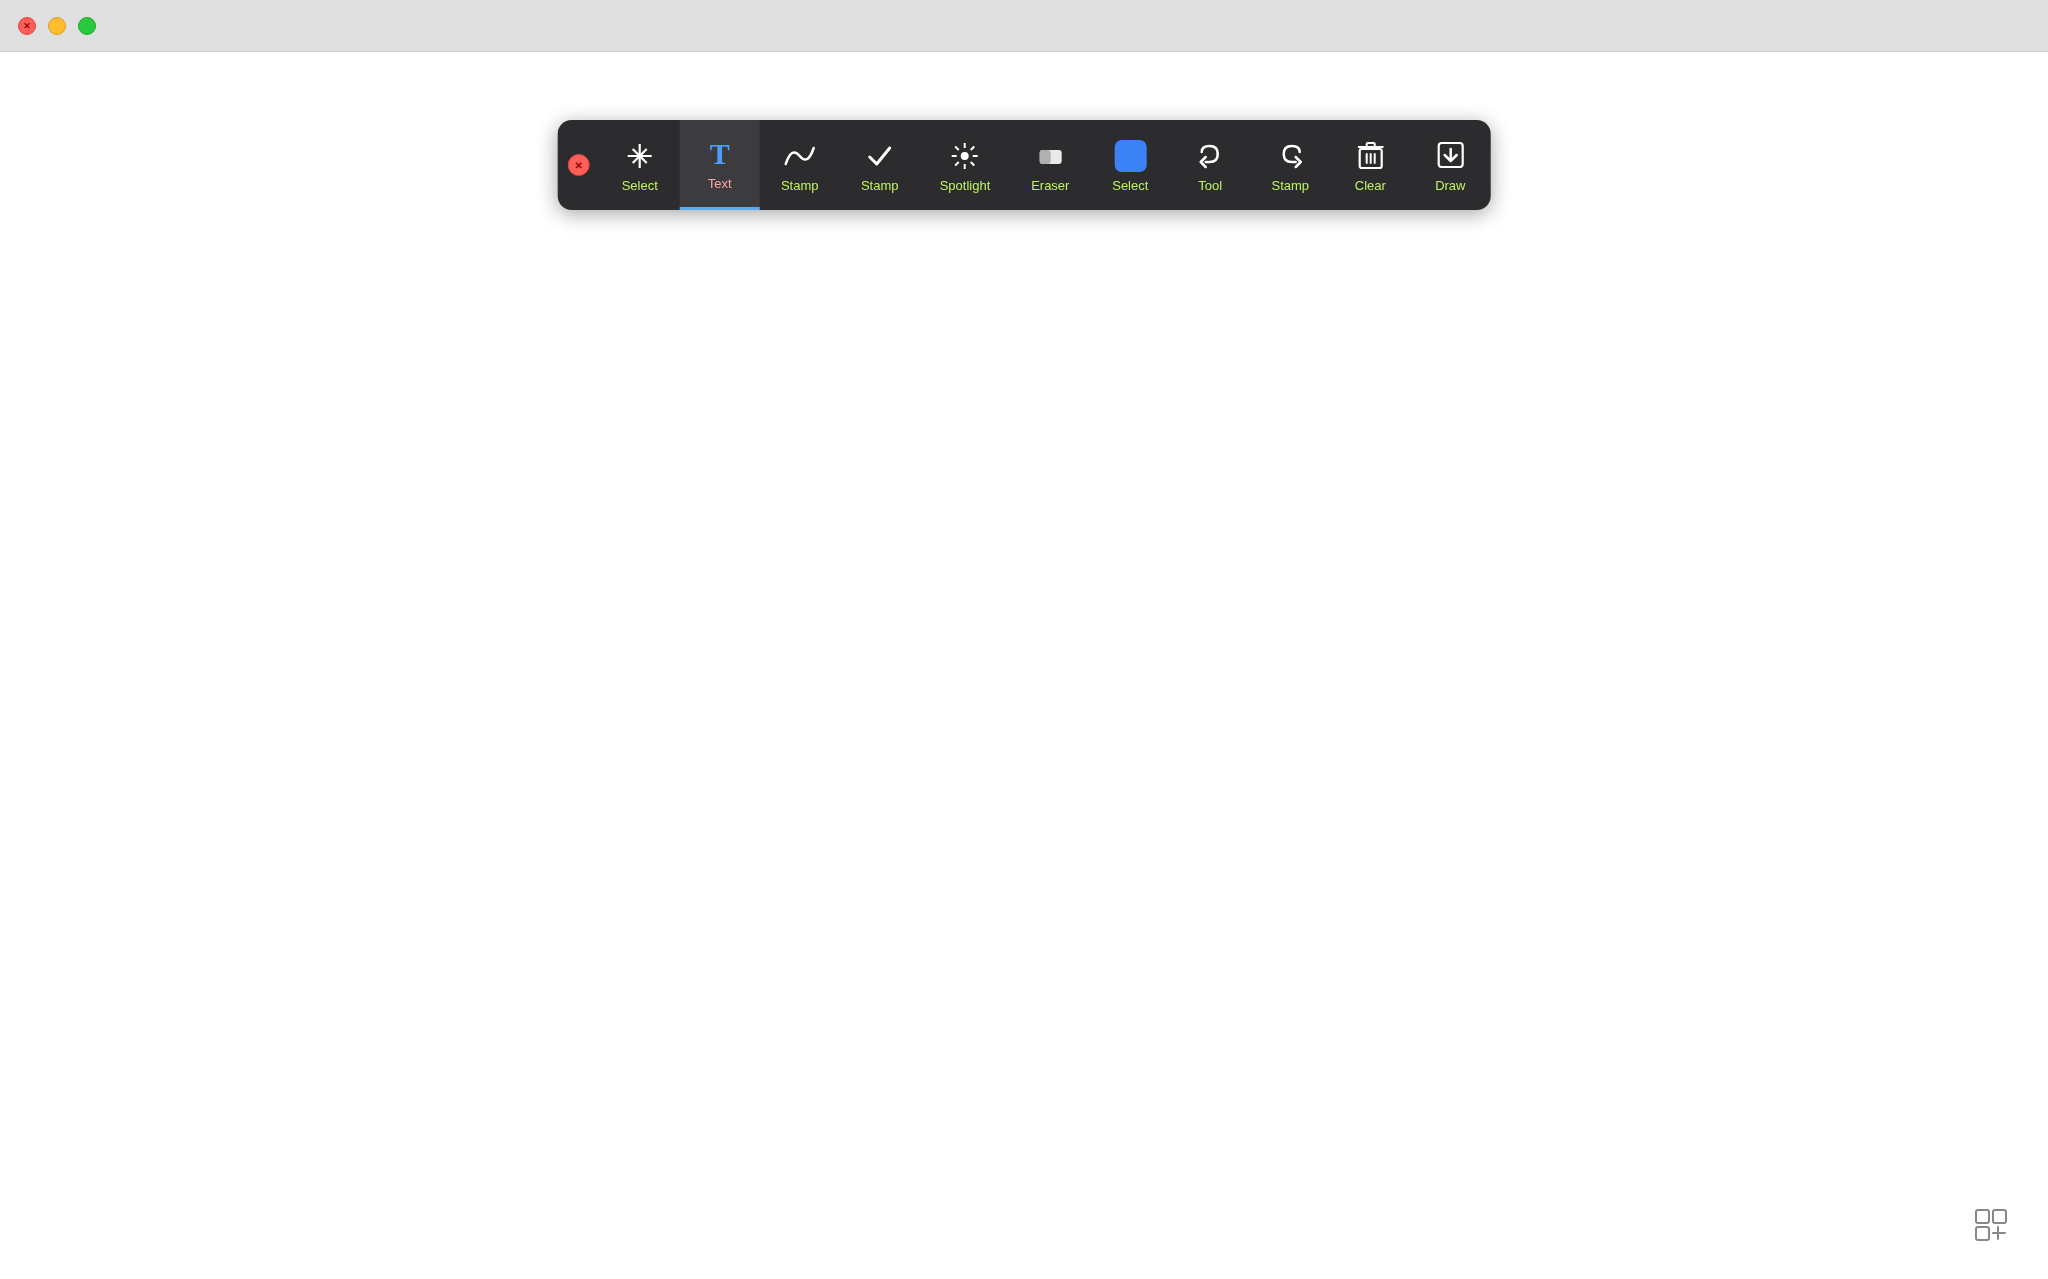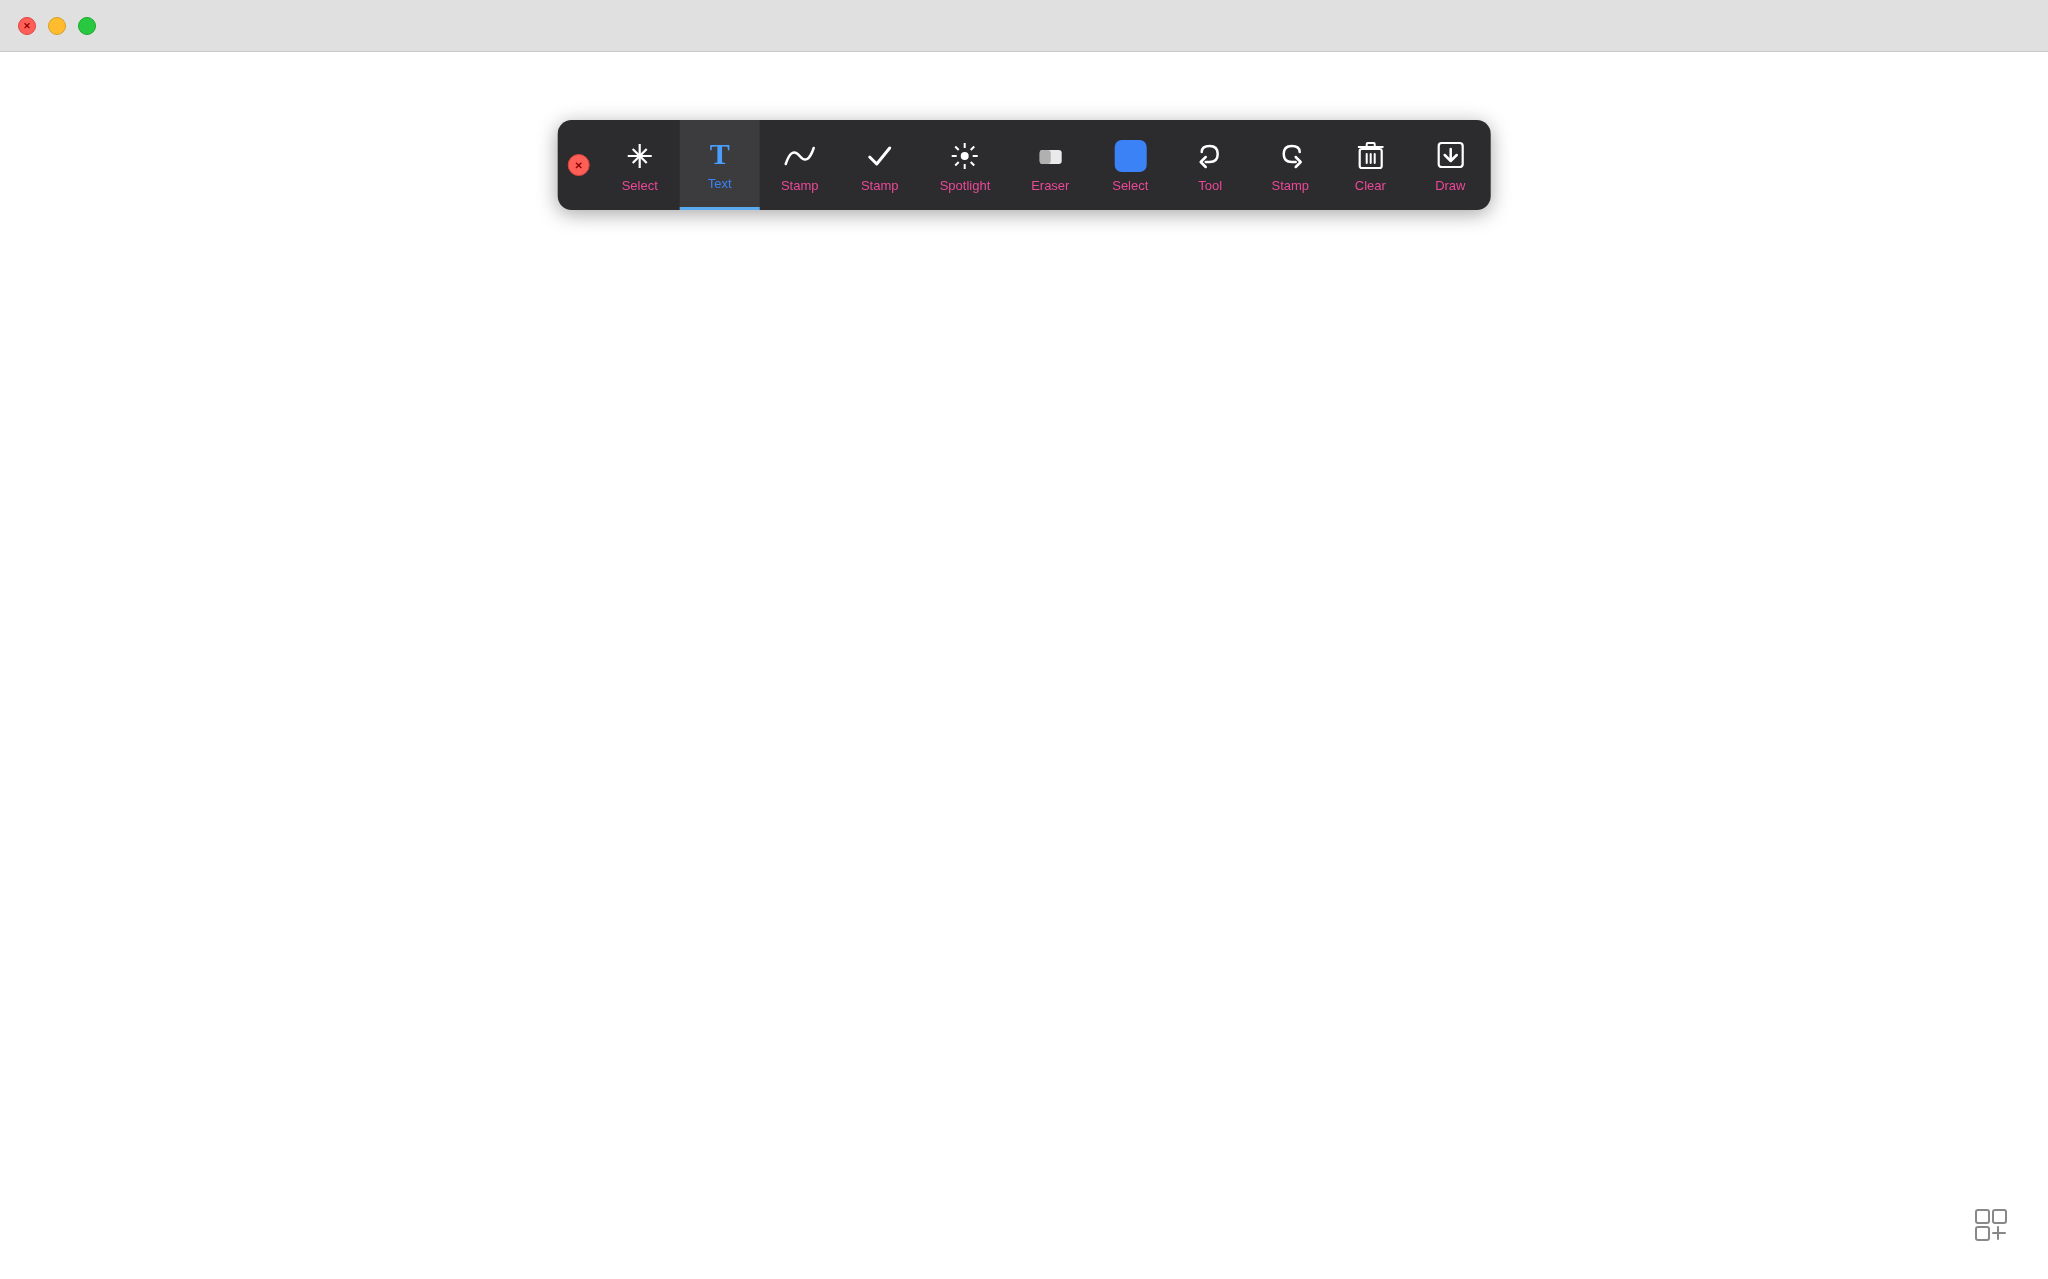--- a/index.html
+++ b/index.html
@@ -134,21 +134,21 @@
       font-size: 26px;
       line-height: 1;
       display: flex;
       align-items: center;
       justify-content: center;
       height: 36px;
     }
 
     .toolbar-item .tool-label {
       font-size: 13px;
-      color: #ec4899;
+      color: #bef264;
       text-align: center;
       white-space: nowrap;
     }
 
     
     .toolbar-item.text-active {
       background: rgba(255,255,255,0.08);
     }
 
     
@@ -217,21 +217,21 @@
           <line x1="22" y1="8" x2="8" y2="22" stroke="white" stroke-width="2.2"></line>
         </svg>
       </div>
       <span class="tool-label">Select</span>
     </div>
 
     <div class="toolbar-item text-active" style="border-bottom: 3px solid #5aabf0;">
       <div class="tool-icon">
         <span class="text-icon">T</span>
       </div>
-      <span class="tool-label" style="color:#3b82f6;">Text</span>
+      <span class="tool-label" style="color:#fca5a5;">Text</span>
     </div>
 
     <div class="toolbar-item">
       <div class="tool-icon">
         <svg width="32" height="28" viewBox="0 0 32 28" fill="none">
           <path d="M2 22 Q8 4 16 14 Q24 24 30 6" stroke="white" stroke-width="2.5" fill="none" stroke-linecap="round"></path>
         </svg>
       </div>
       <span class="tool-label">Stamp</span>
     </div>

